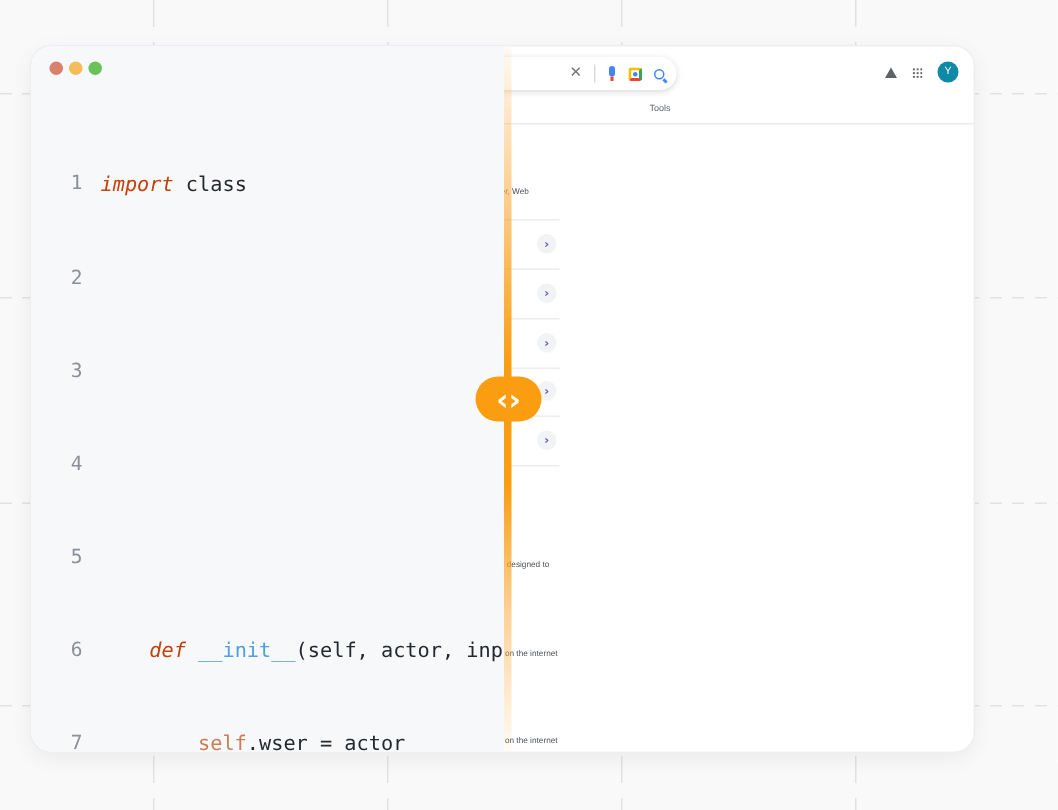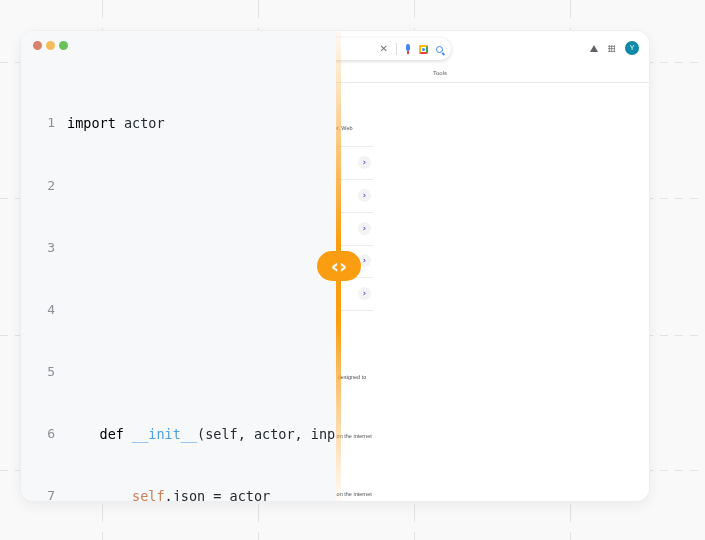--- a/index.html
+++ b/index.html
@@ -63,21 +63,21 @@
   .dots { position: absolute; left: 12px; top: 10px; display: flex; gap: 4px; }
   .dot { width: 9px; height: 9px; border-radius: 50%; }
   .code {
     position: absolute; left: 0; top: 41px; width: 315px;
     font-family: "DejaVu Sans Mono", monospace; font-size: 13.5px; line-height: 20.7px;
     white-space: pre; overflow: hidden;
   }
   .ln-row { display: flex; height: 20.7px; }
   .ln { width: 34px; text-align: right; color: #8a8f98; flex: none; padding-right: 0; font-size: 13px; }
   .src { padding-left: 12px; color: #24292e; overflow: hidden; }
-  .kw { color: #000000; }
+  .kw { color: #c2410c; font-style: italic; }
   .cls { color: #e0b56f; }
   .fn { color: #4f9fe6; }
   .self { color: #cc7e52; }
   
   .divider {
     position: absolute; left: 315px; top: 0; width: 5px; height: 100%;
     background: linear-gradient(to bottom, rgba(255,160,30,0.05) 0%, rgba(255,170,60,0.55) 20%, #fb9d10 45%, #fb9d10 62%, rgba(255,170,60,0.55) 80%, rgba(255,180,80,0.05) 100%);
   }
   .handle {
     position: absolute; left: 296px; top: 220px; width: 44px; height: 30px; border-radius: 15px;
@@ -137,27 +137,27 @@
   </div>
 
   <div class="editor">
     <div class="dots">
       <span class="dot" style="background:#d9826b"></span>
       <span class="dot" style="background:#f4bd5a"></span>
       <span class="dot" style="background:#6ac25a"></span>
     </div>
 
     <div class="code">
-      <div class="ln-row"><span class="ln">1</span><span class="src"><span class="kw">import</span><span> actor</span></span></div>
+      <div class="ln-row"><span class="ln">1</span><span class="src"><span class="kw">import</span><span> class</span></span></div>
       <div class="ln-row"><span class="ln">2</span></div>
       <div class="ln-row"><span class="ln">3</span><span class="src"></span></div>
       <div class="ln-row"><span class="ln">4</span><span class="src"></span></div>
       <div class="ln-row"><span class="ln">5</span></div>
       <div class="ln-row"><span class="ln">6</span><span class="src"><span>    </span><span class="kw">def</span> <span class="fn">__init__</span><span>(self, actor, input_data, proxy):</span></span></div>
-      <div class="ln-row"><span class="ln">7</span><span class="src"><span>        </span><span class="self">self</span><span>.json = actor</span></span></div>
+      <div class="ln-row"><span class="ln">7</span><span class="src"><span>        </span><span class="self">self</span><span>.wser = actor</span></span></div>
       
       
       
       
       
       
       
       
       
       

